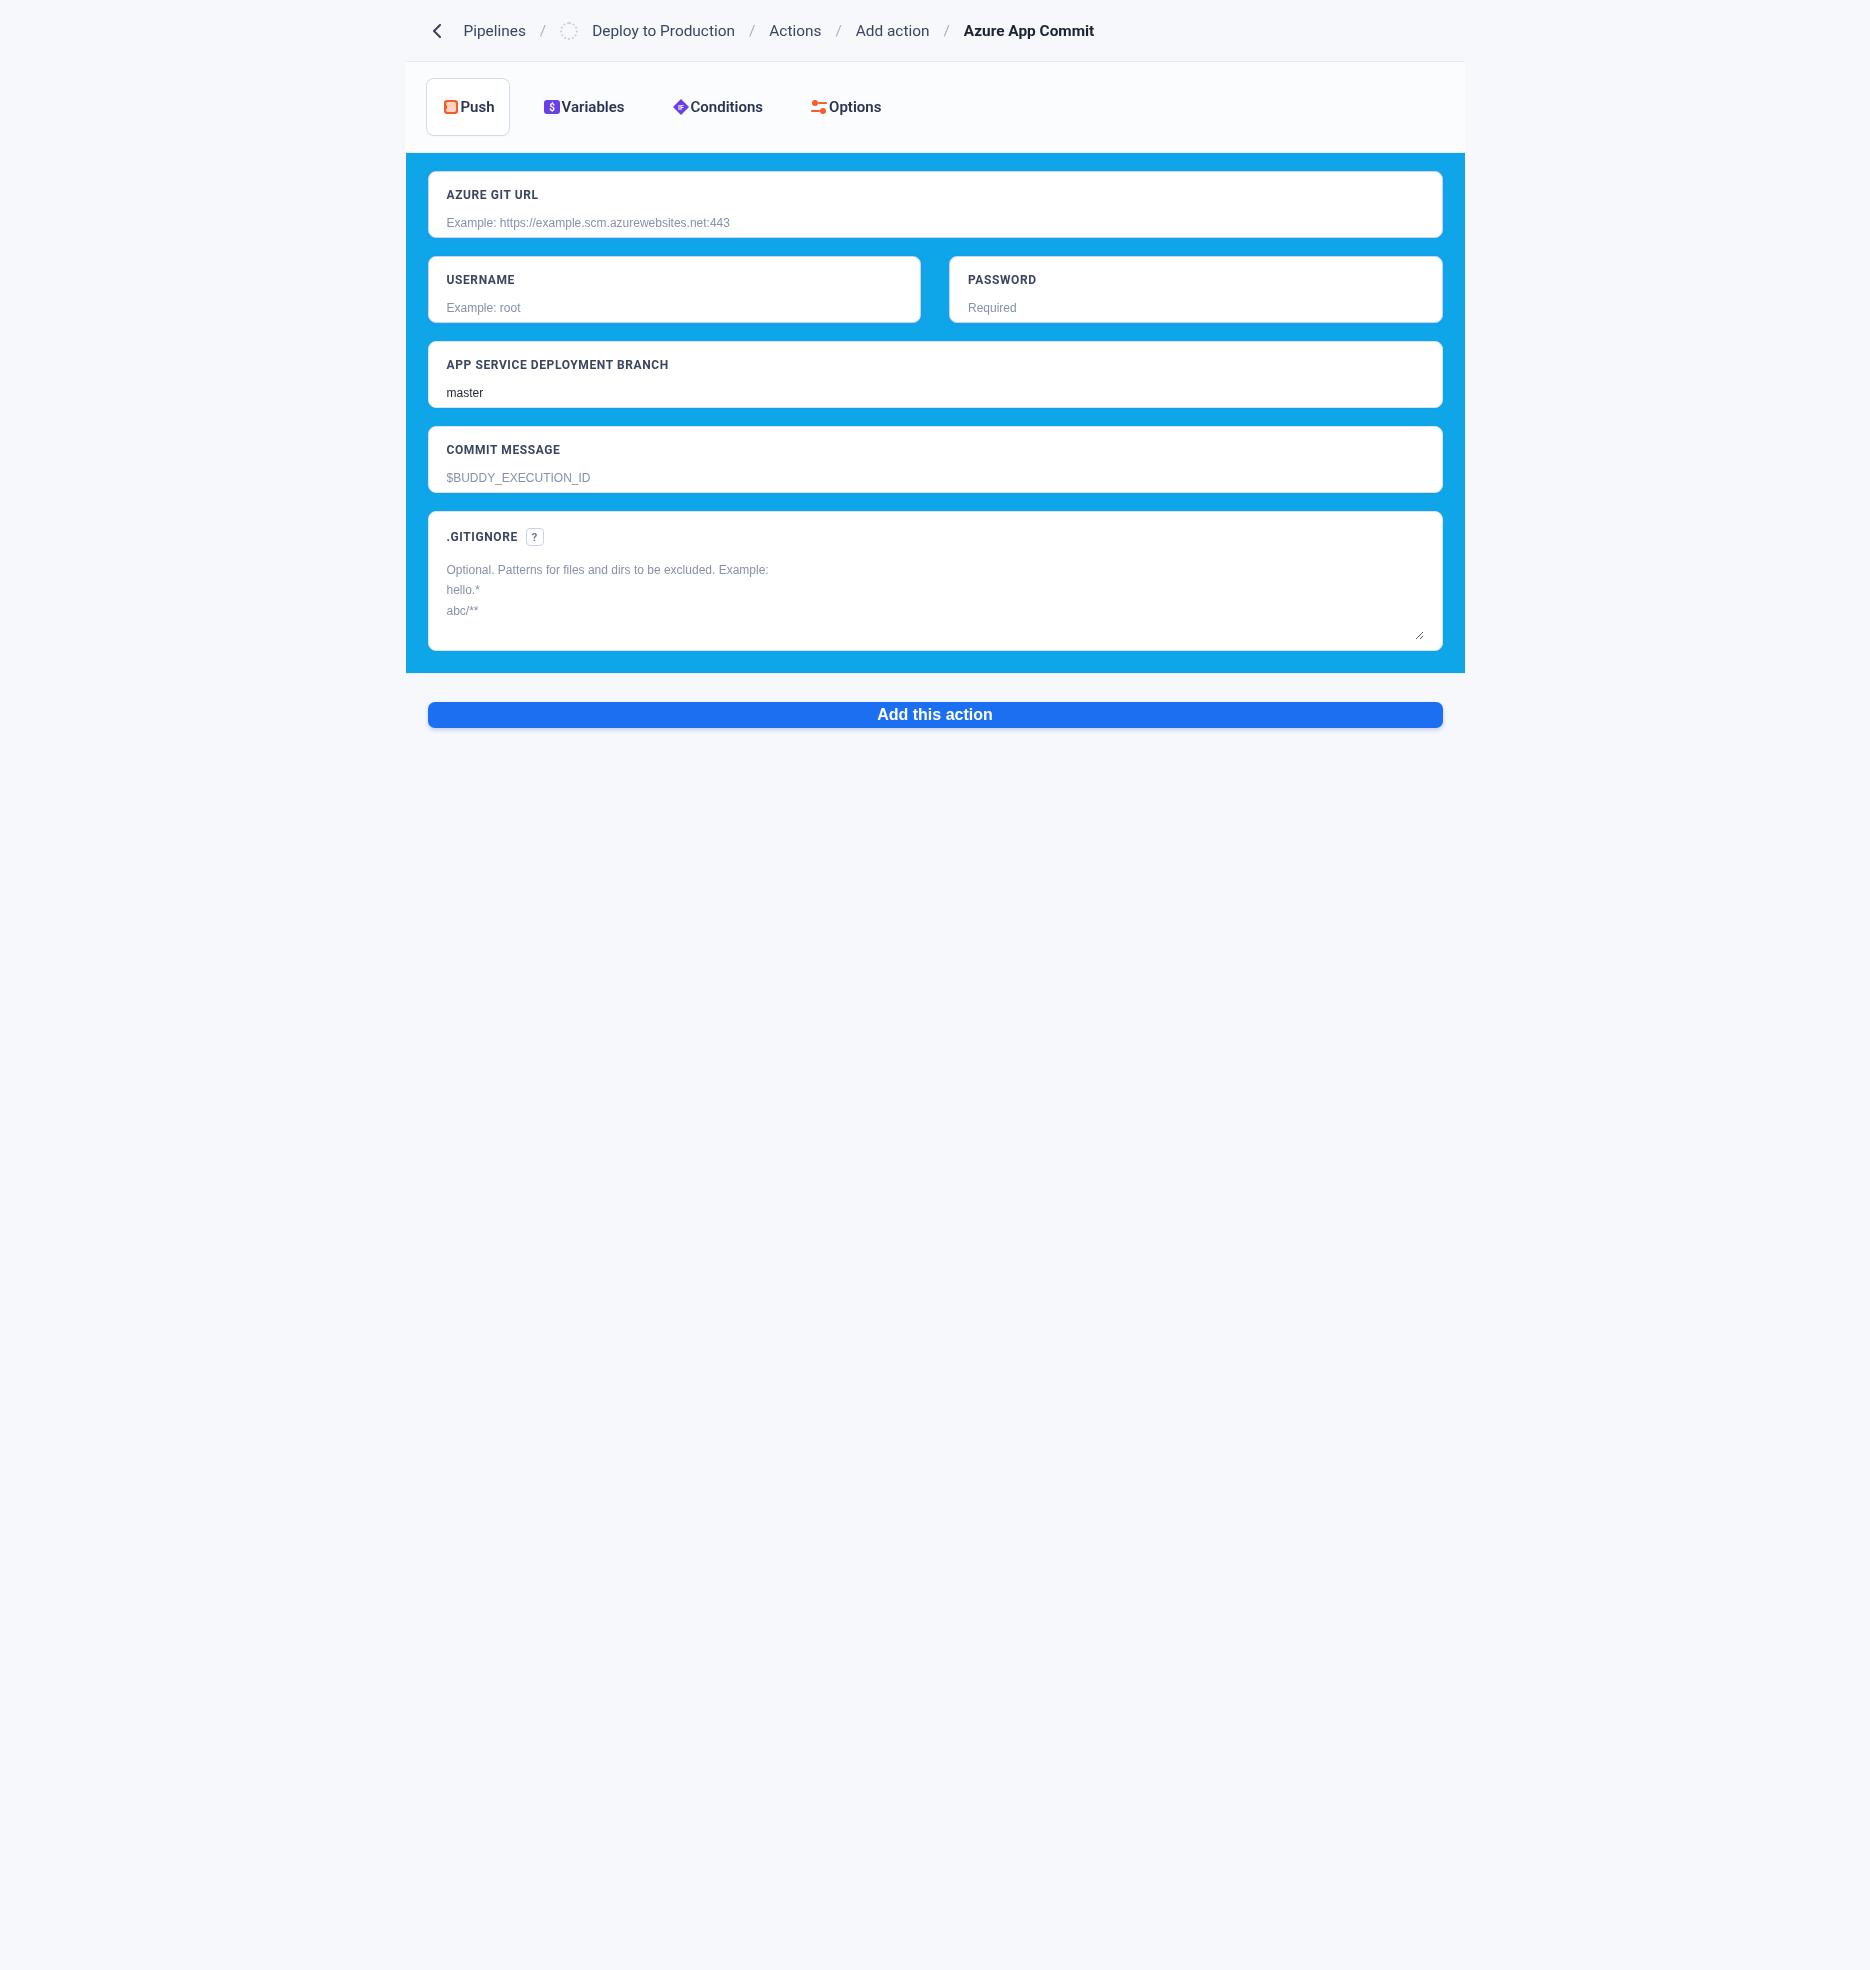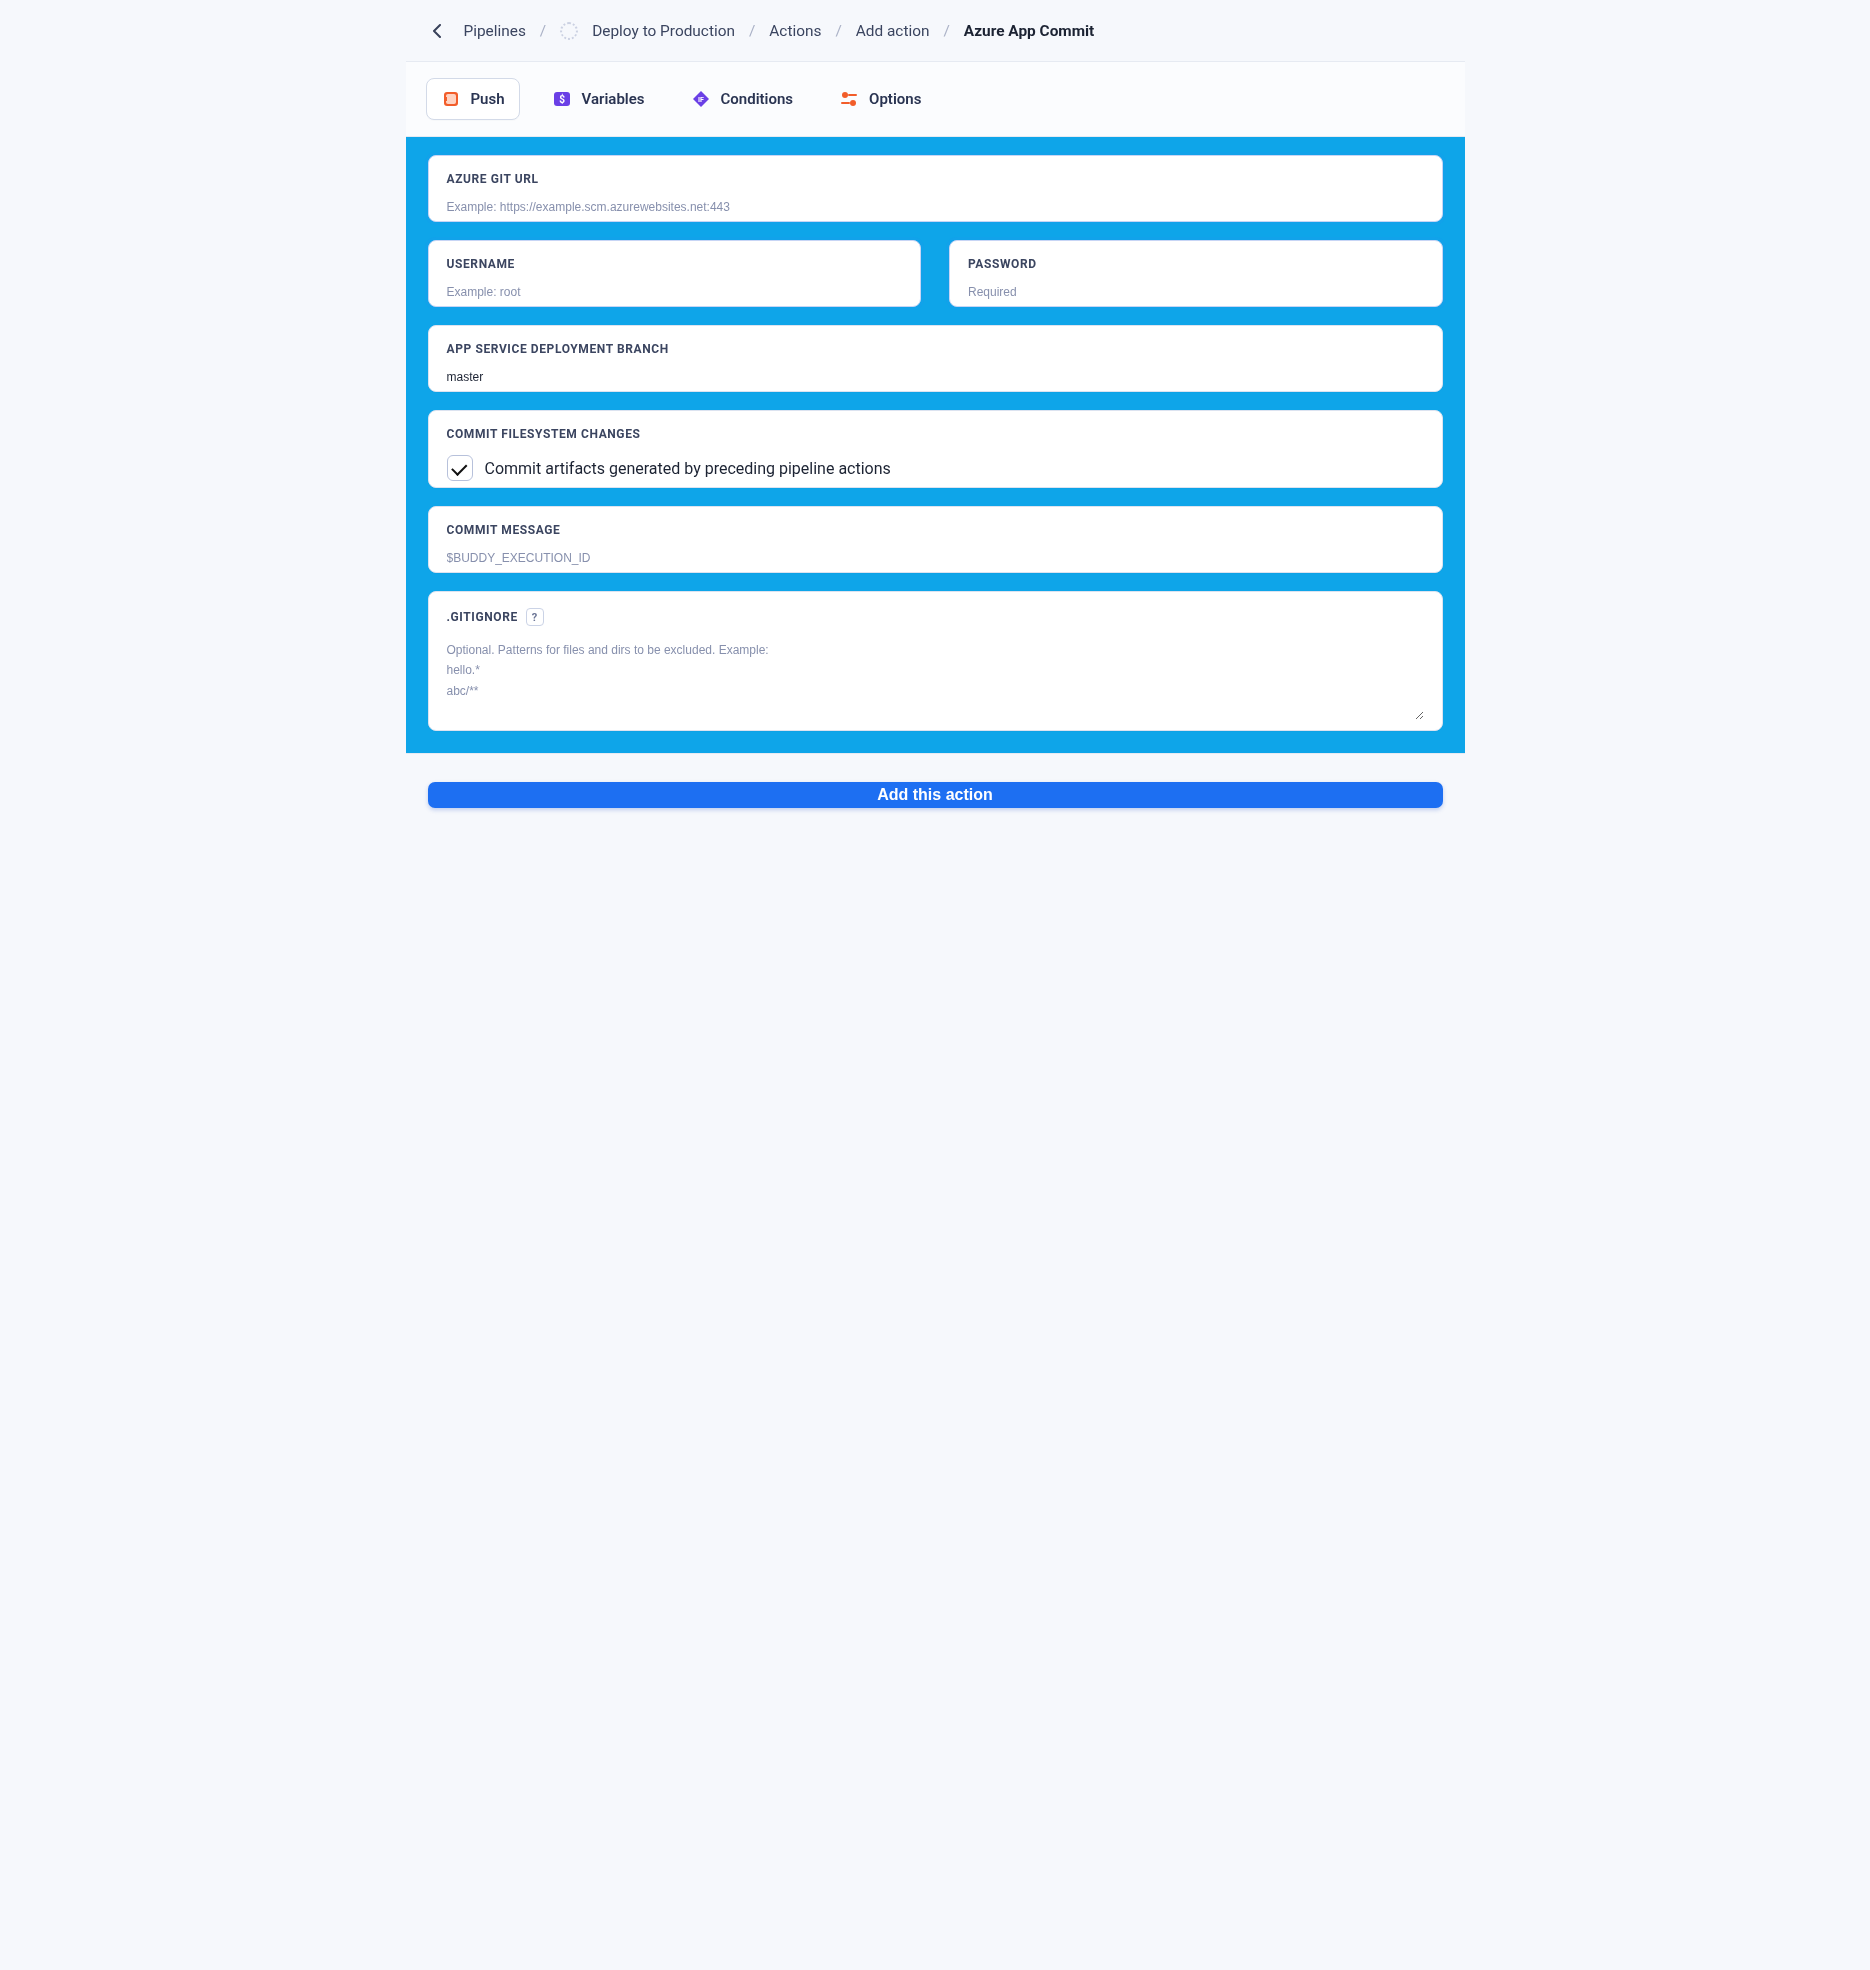--- a/index.html
+++ b/index.html
@@ -35,22 +35,22 @@
   }
 
   
   .tabs-wrap {
     background: #fbfcfe;
     border-bottom: 1px solid #e6eaf2;
     padding: 16px 20px 16px 20px;
     display: flex; gap: 18px; align-items: center;
   }
   .tab {
-    display: inline-flex; align-items: center; gap: 10px;
-    padding: 10px 14px;
+    display: inline-flex; align-items: center; 
+    padding: 18px 14px;
     border-radius: 8px;
     cursor: pointer;
     color: #2a3452;
     font-weight: 600;
   }
   .tab.active {
     background: #fff;
     border: 1px solid #d3dae8;
     box-shadow: 0 1px 0 rgba(20,30,60,0.02);
   }
@@ -209,27 +209,20 @@
         <div class="field-label">PASSWORD</div>
         <input class="text-input" type="password" placeholder="Required" style="">
       </div>
     </div>
 
     <div class="field-group">
       <div class="field-label">APP SERVICE DEPLOYMENT BRANCH</div>
       <input class="text-input" type="text" value="master" style="">
     </div>
 
-    <div class="field-group">
-      <div class="field-label">COMMIT FILESYSTEM CHANGES</div>
-      <div class="check-row">
-        <span class="chk checked"></span>
-        <span>Commit artifacts generated by preceding pipeline actions</span>
-      </div>
-    </div>
 
     <div class="field-group">
       <div class="field-label">COMMIT MESSAGE</div>
       <input class="text-input" type="text" placeholder="$BUDDY_EXECUTION_ID" style="">
     </div>
 
     <div class="field-group">
       <div class="field-label">
         <span>.GITIGNORE</span>
         <span class="help">?</span>

